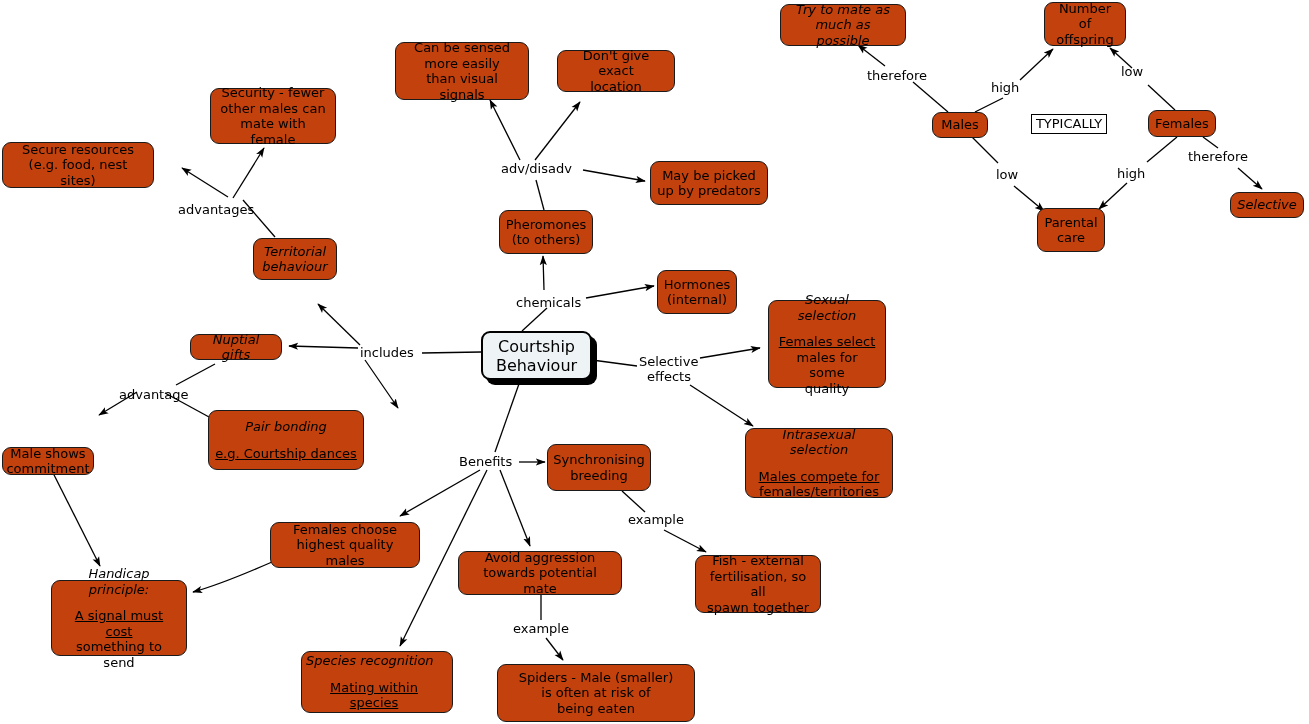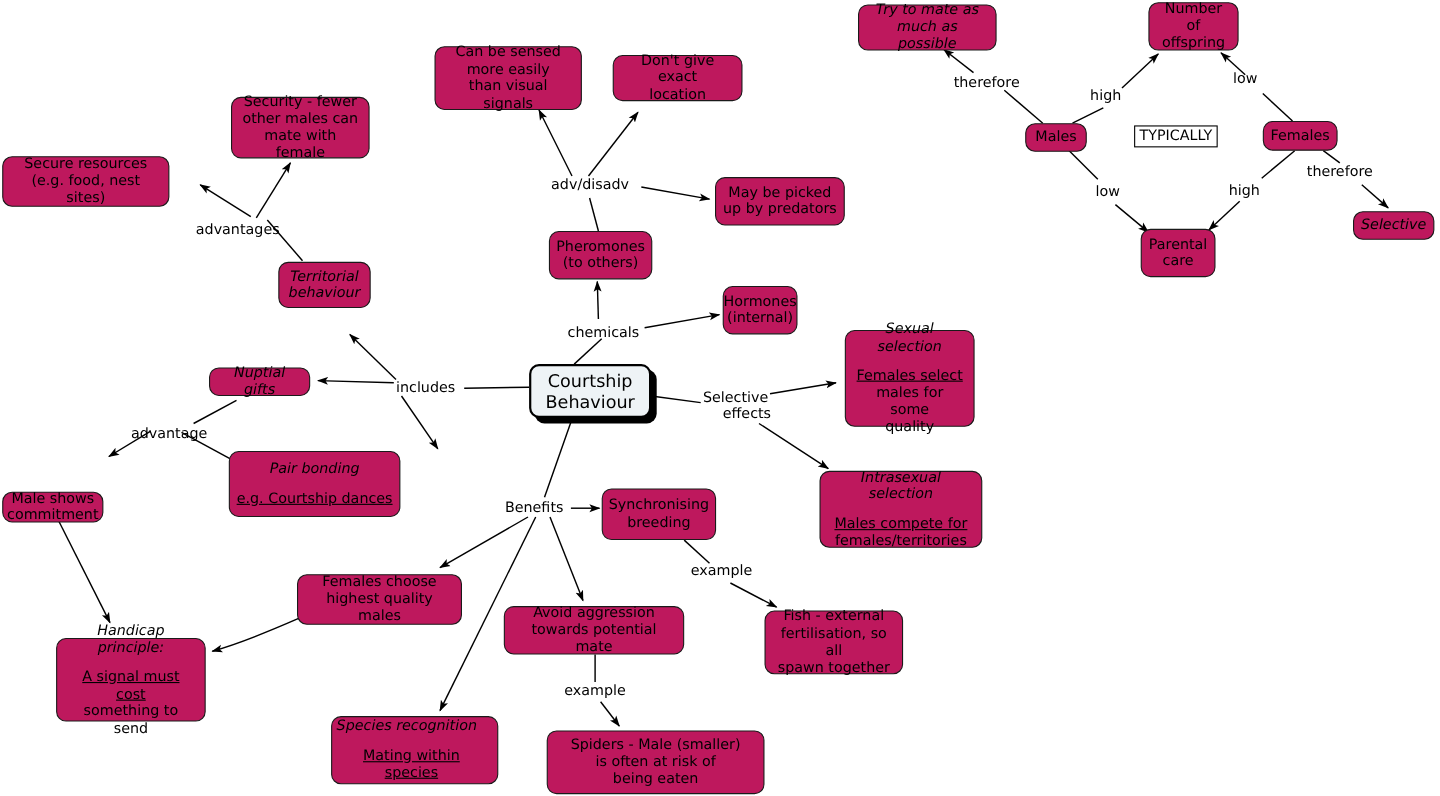--- a/index.html
+++ b/index.html
@@ -19,21 +19,21 @@
     position: absolute;
     left: 0;
     top: 0;
     width: 1309px;
     height: 724px;
     pointer-events: none;
   }
   .node {
     position: absolute;
     box-sizing: border-box;
-    background: #be185d;
+    background: #c2410c;
     border: 1.2px solid #1a1a1a;
     border-radius: 9px;
     display: flex;
     flex-direction: column;
     align-items: center;
     justify-content: center;
     text-align: center;
     color: #000000;
     font-size: 13px;
     line-height: 15.5px;
@@ -208,21 +208,21 @@
   <div class="node" style="left:650px; top:161px; width:118px; height:44px;">
     <span>May be picked</span>
     <span>up by predators</span>
   </div>
 
   <div class="node" style="left:499px; top:210px; width:94px; height:44px;">
     <span>Pheromones</span>
     <span>(to others)</span>
   </div>
 
-  <div class="node" style="left:657px; top:260px; width:68px; height:44px;">
+  <div class="node" style="left:657px; top:270px; width:80px; height:44px;">
     <span>Hormones</span>
     <span>(internal)</span>
   </div>
 
   <div class="node root" style="left:481px; top:331px; width:111px; height:49px;">
     <span>Courtship</span>
     <span>Behaviour</span>
   </div>
 
   <div class="node" style="left:768px; top:300px; width:118px; height:88px; align-items:flex-start; padding-left:9px; padding-right:9px;">
@@ -300,21 +300,21 @@
   <div class="node italic" style="left:1230px; top:192px; width:74px; height:26px;">
     <span>Selective</span>
   </div>
 
   <div class="edge-label" style="left:178px; top:202px;">advantages</div>
   <div class="edge-label" style="left:119px; top:387px;">advantage</div>
   <div class="edge-label" style="left:360px; top:345px;">includes</div>
   <div class="edge-label" style="left:501px; top:161px;">adv/disadv</div>
   <div class="edge-label" style="left:516px; top:295px;">chemicals</div>
   <div class="edge-label" style="left:639px; top:354px;">Selective</div>
-  <div class="edge-label" style="left:647px; top:369px;margin-left:10px;">effects</div>
+  <div class="edge-label" style="left:647px; top:369px;">effects</div>
   <div class="edge-label" style="left:459px; top:454px;">Benefits</div>
   <div class="edge-label" style="left:628px; top:512px;">example</div>
   <div class="edge-label" style="left:513px; top:621px;">example</div>
   <div class="edge-label" style="left:867px; top:68px;">therefore</div>
   <div class="edge-label" style="left:991px; top:80px;">high</div>
   <div class="edge-label" style="left:996px; top:167px;">low</div>
   <div class="edge-label" style="left:1121px; top:64px;">low</div>
   <div class="edge-label" style="left:1117px; top:166px;">high</div>
   <div class="edge-label" style="left:1188px; top:149px;">therefore</div>
 

